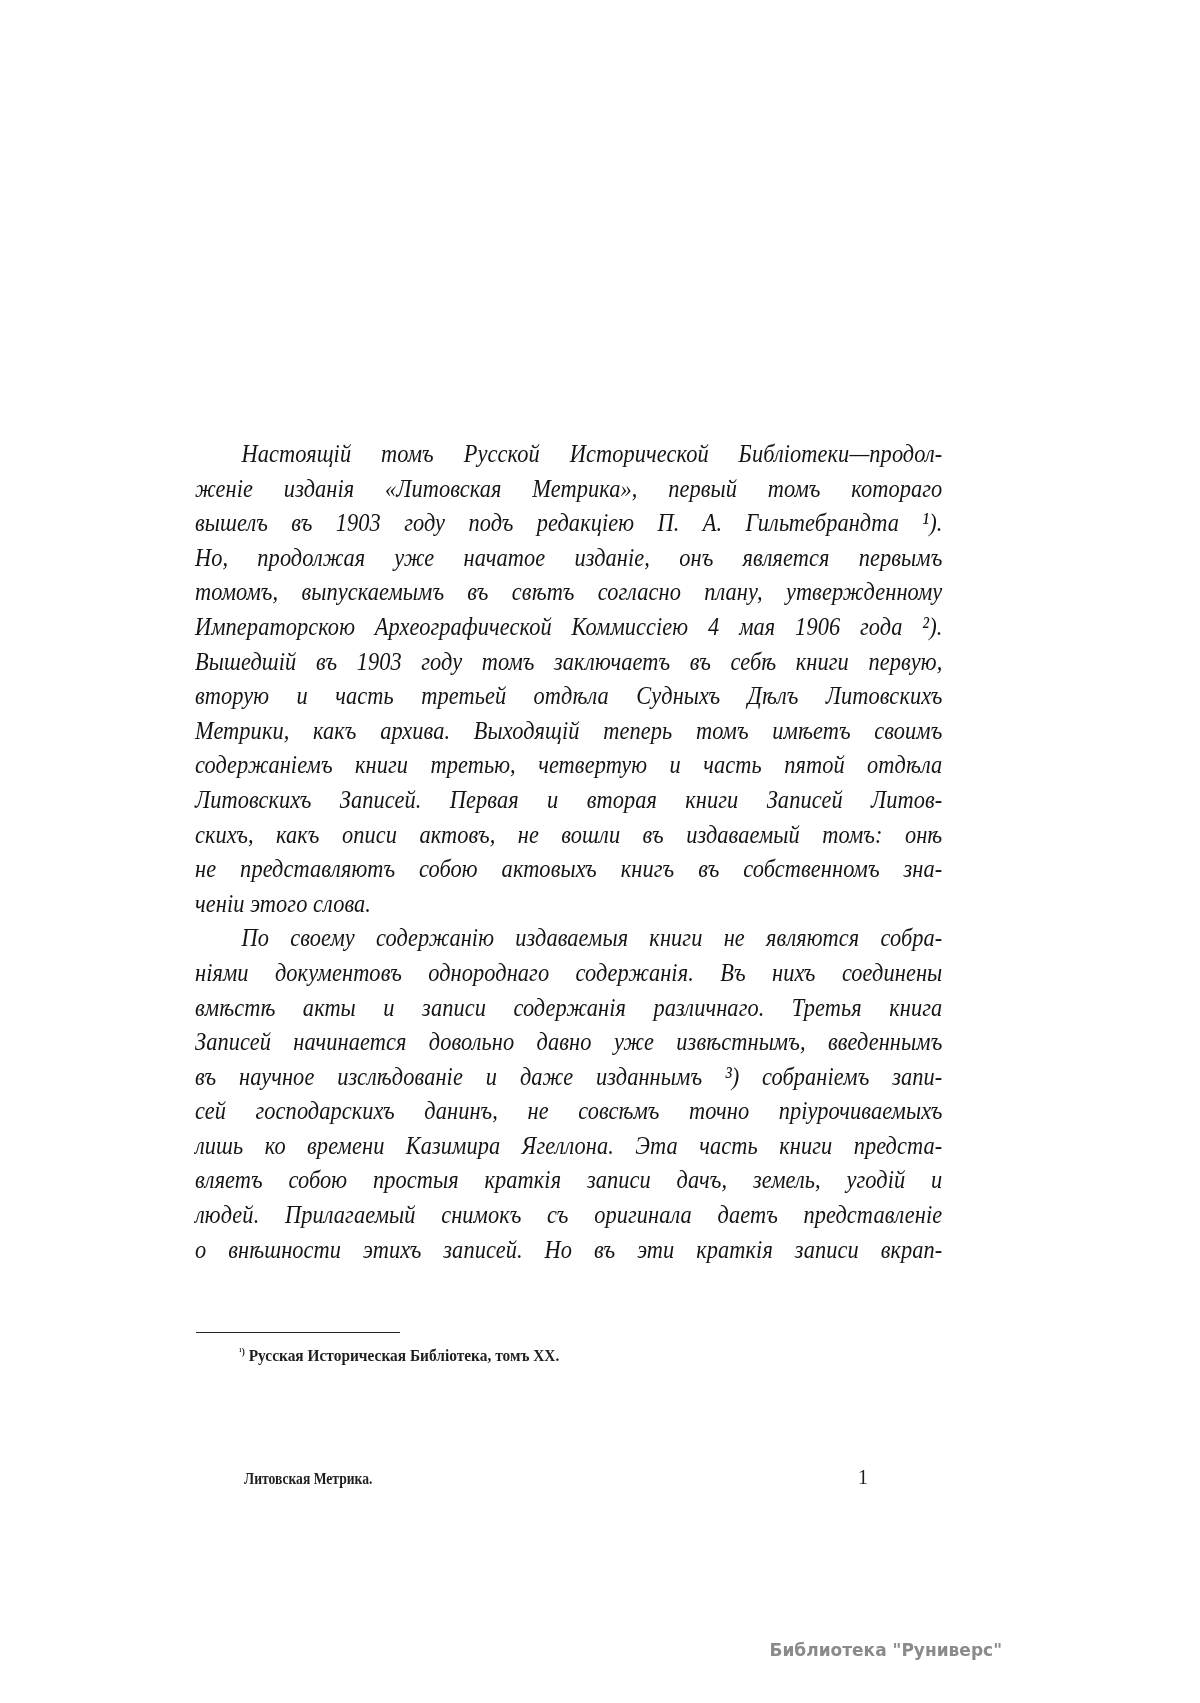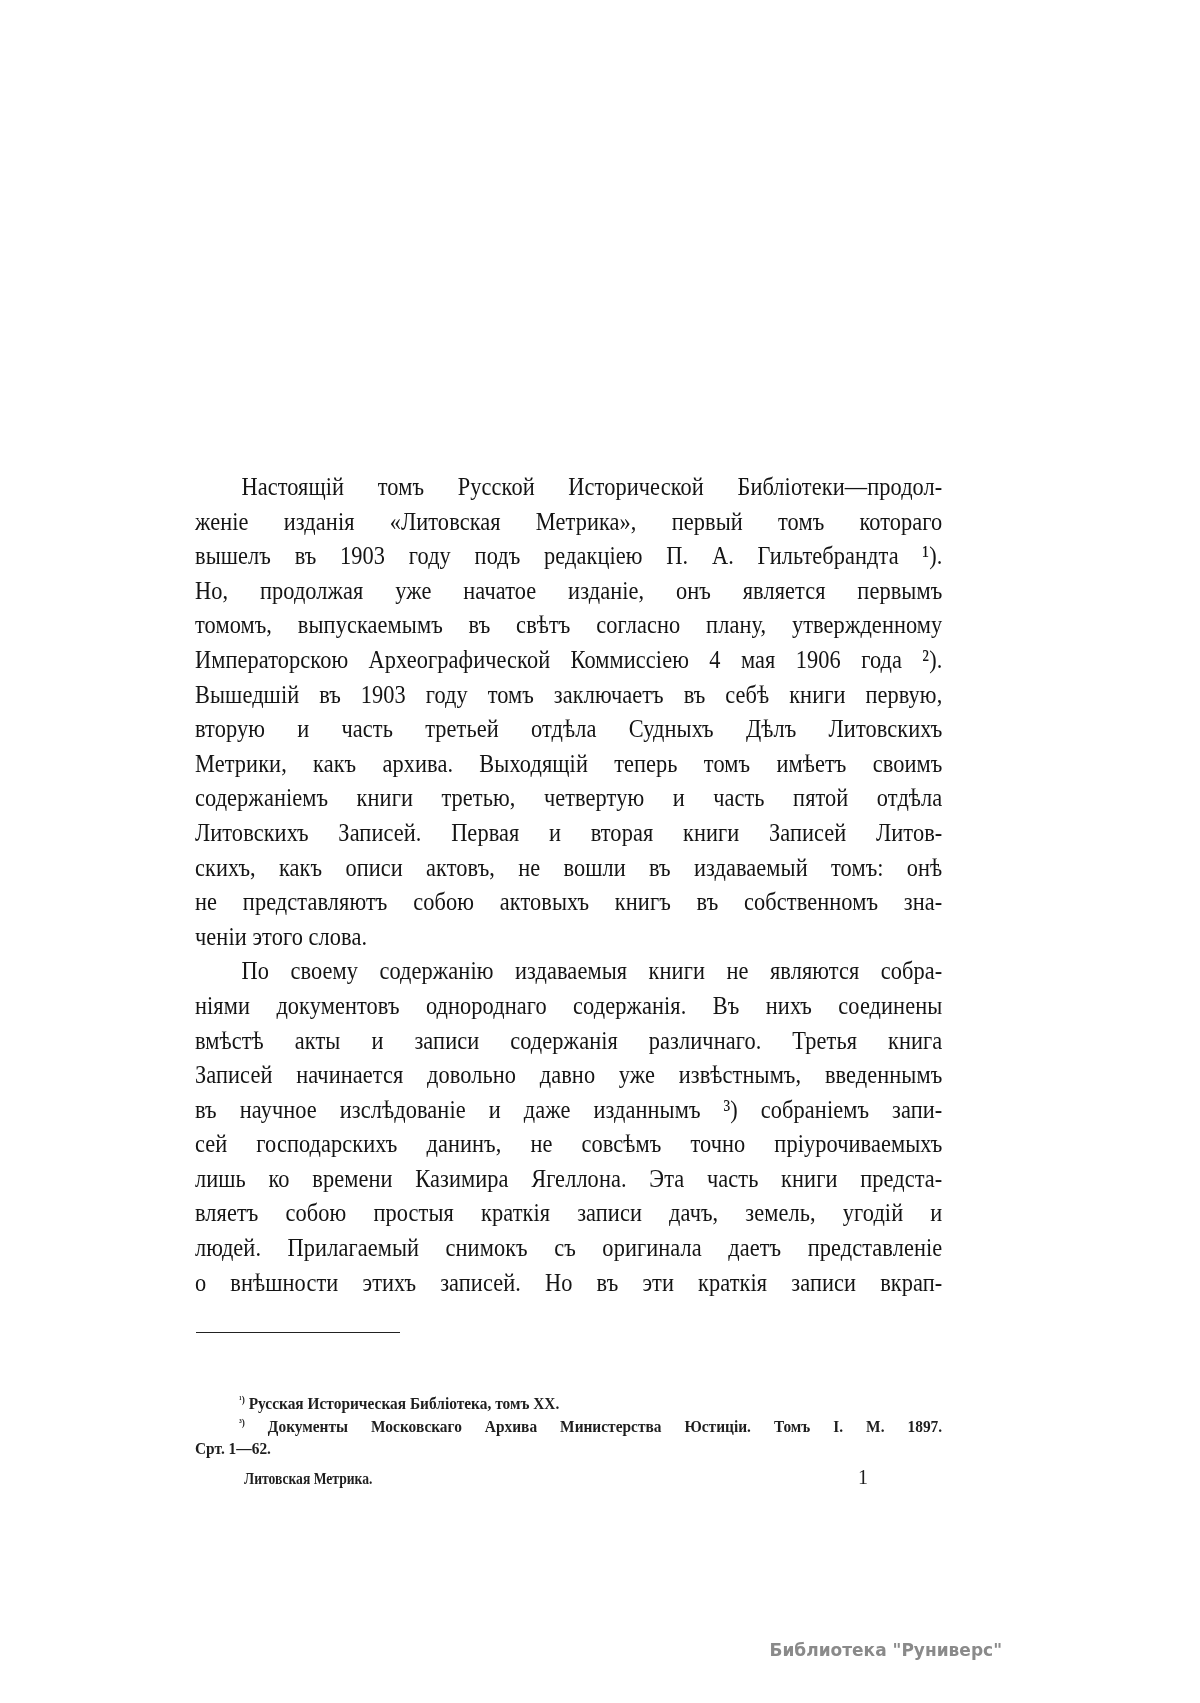--- a/index.html
+++ b/index.html
@@ -18,22 +18,23 @@
     .page {
       position: absolute;
       left: 0;
       top: 0;
       width: 1200px;
       height: 1703px;
     }
     .body-text {
       position: absolute;
       left: 195px;
-      top: 470px;
+      top: 437px;
       width: 747px;
+      font-style: italic;
     }
     .line {
       display: block;
       height: 34.6px;
       line-height: 34.6px;
       font-size: 26px;
       white-space: nowrap;
       text-align: justify;
       text-align-last: justify;
       letter-spacing: 0.1px;
@@ -52,21 +53,21 @@
       position: absolute;
       left: 196px;
       top: 1332px;
       width: 204px;
       height: 0;
       border-top: 1.6px solid #222;
     }
     .footnotes {
       position: absolute;
       left: 195px;
-      top: 1392px;
+      top: 1344px;
       width: 747px;
     }
     .fn-line {
       display: block;
       height: 22.5px;
       line-height: 22.5px;
       font-size: 17.5px;
       white-space: nowrap;
       font-weight: bold;
       color: #1e1e1e;
@@ -155,23 +156,19 @@
       <span class="line">о внѣшности этихъ записей. Но въ эти краткія записи вкрап-</span>
     </div>
   </div>
 
   <div class="rule"></div>
 
   <div class="footnotes">
     <div>
       <span class="fn-line indent short"><sup class="fn-mark">¹)</sup> <span>Русская Историческая Библіотека, томъ XX.</span></span>
     </div>
-    <div>
-      <span class="fn-line indent"><sup class="fn-mark">³)</sup> <span>Документы Московскаго Архива Министерства Юстиціи. Томъ I. М. 1897.</span></span>
-      <span class="fn-line short">Срт. 1—62.</span>
-    </div>
   </div>
 
   <div class="running-footer">Литовская Метрика.</div>
   <div class="page-number">1</div>
 
   <div class="watermark">Библиотека "Руниверс"</div>
 </div>
 
 </body></html>

